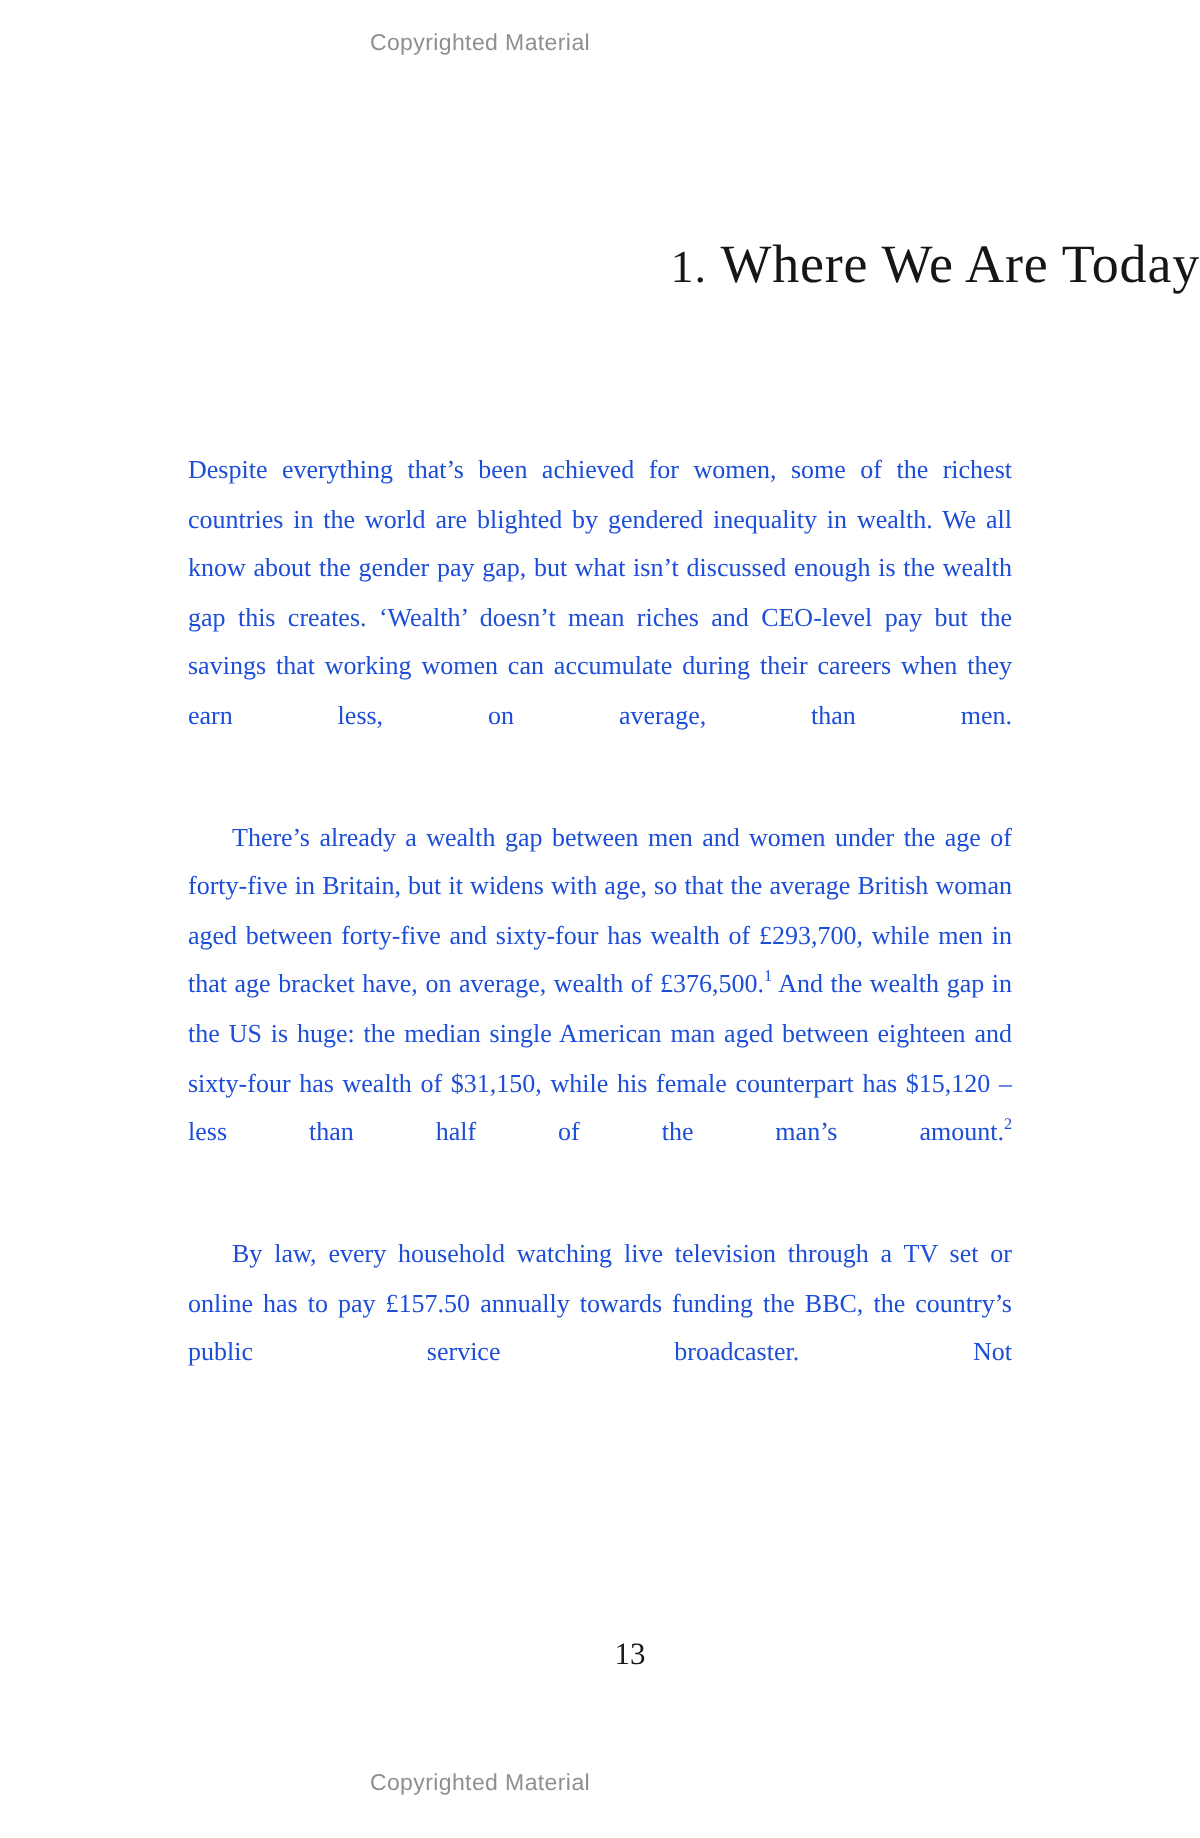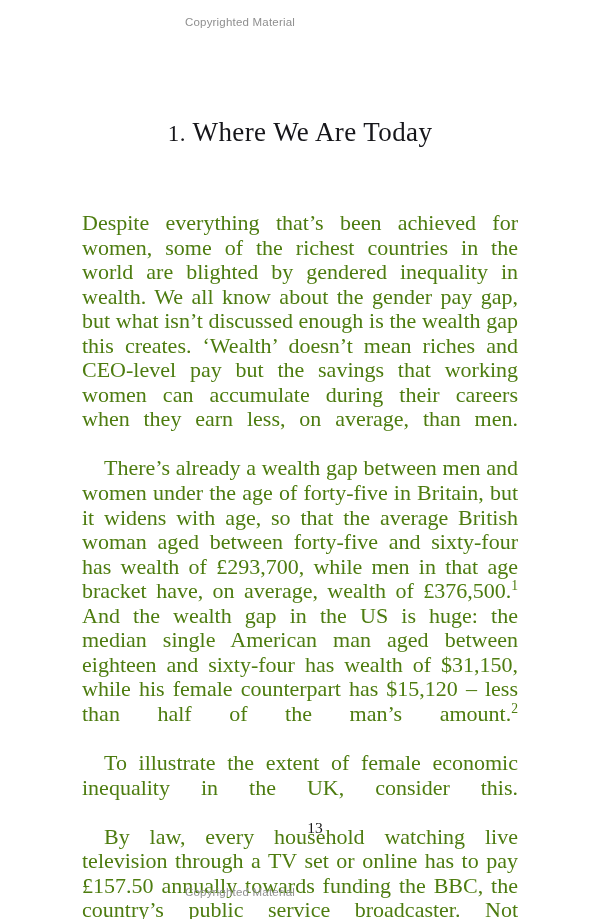--- a/index.html
+++ b/index.html
@@ -31,46 +31,46 @@
   }
   .watermark-top { top: 16px; }
   .watermark-bottom { top: 886px; }
 
   
   .chapter-title {
     position: absolute;
     left: 0;
     top: 117px;
     width: 600px;
-    text-align: center;
+    text-align: right;
     font-size: 27px;
     font-weight: normal;
     letter-spacing: 0.4px;
     color: #16161a;
     margin: 0;
   }
   .chapter-title .chap-num {
     font-size: 23px;
     letter-spacing: 0.5px;
   }
 
   
   .body-column {
     position: absolute;
     left: 82px;
     top: 211px;
     width: 436px;
   }
   .body-column p {
-    margin: 0;
-    font-size: 22px;
+    margin: 12px;
+    font-size: 13px;
     line-height: 24.55px;
     text-align: justify;
     text-justify: inter-word;
-    color: #4d7c0f;
+    color: #1d4ed8;
     hyphens: manual;
   }
   .body-column p.indented {
     text-indent: 22px;
   }
   
   .body-column p::after {
     content: "";
     display: inline-block;
     width: 100%;
@@ -107,23 +107,20 @@
   <div class="body-column">
 
     <p>
       <span>Despite everything that’s been achieved for women, some of the richest countries in the world are blighted by gendered inequality in wealth. We all know about the gender pay gap, but what isn’t discussed enough is the wealth gap this creates. ‘Wealth’ doesn’t mean riches and CEO-level pay but the savings that working women can accumulate during their careers when they earn less, on average, than men.</span>
     </p>
 
     <p class="indented">
       <span>There’s already a wealth gap between men and women under the age of forty-five in Britain, but it widens with age, so that the average British woman aged between forty-five and sixty-four has wealth of £293,700, while men in that age bracket have, on average, wealth of £376,500.</span><sup>1</sup><span> And the wealth gap in the US is huge: the median single American man aged between eighteen and sixty-four has wealth of $31,150, while his female counterpart has $15,120 – less than half of the man’s amount.</span><sup>2</sup>
     </p>
 
-    <p class="indented">
-      <span>To illustrate the extent of female economic inequality in the UK, consider this.</span>
-    </p>
 
 
 
     <p class="indented">
       <span>By law, every household watching live television through a TV set or online has to pay £157.50 annually towards funding the BBC, the country’s public service broadcaster. Not</span>
     </p>
 
   </div>
 
   <div class="folio">13</div>

